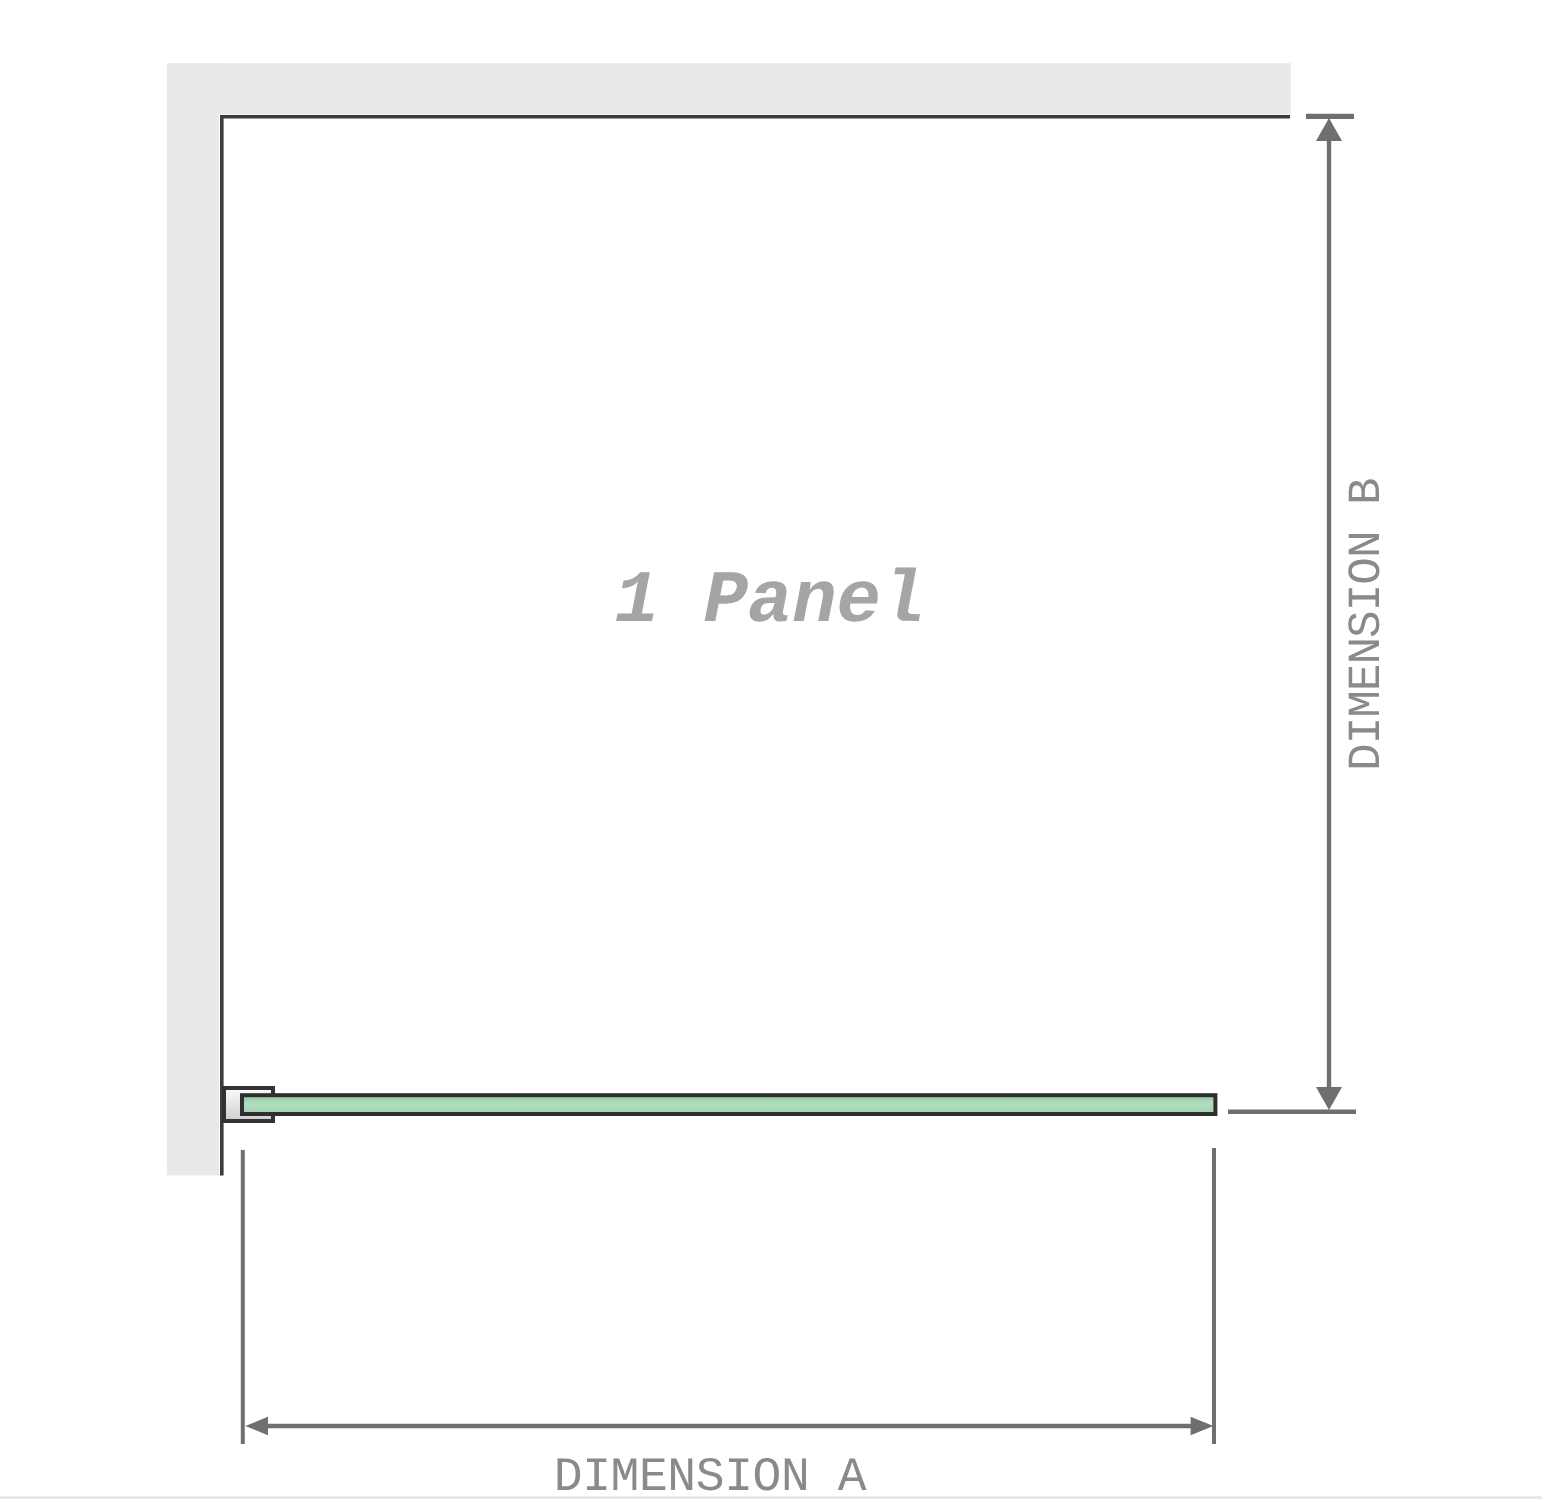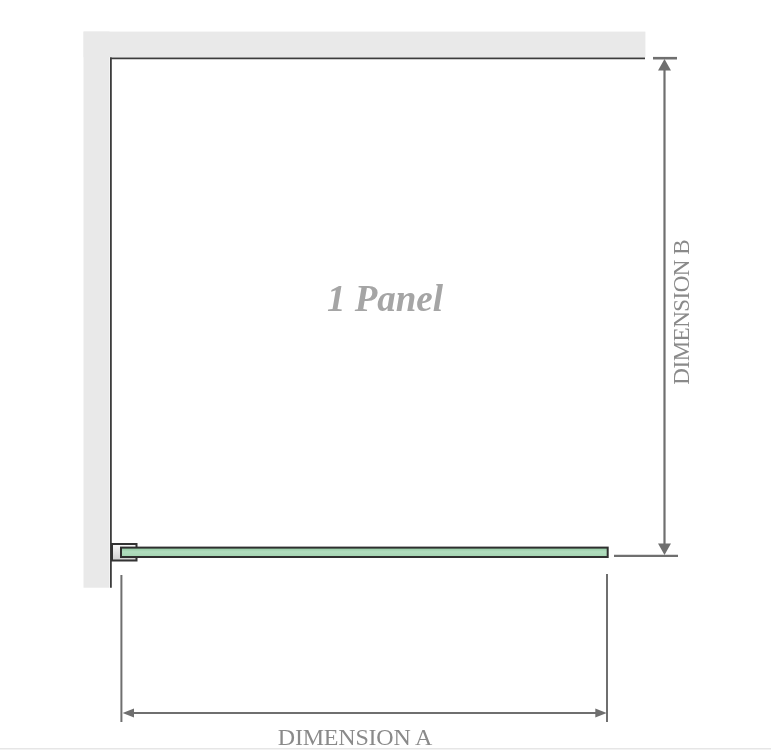--- a/index.html
+++ b/index.html
@@ -1,17 +1,17 @@
 <!DOCTYPE html>
 <html><head>
 <meta charset="utf-8">
 <style>
   html,body{margin:0;padding:0;background:#ffffff;}
   .wrap{width:771px;height:755px;position:relative;overflow:hidden;
-        font-family:Liberation Serif, serif;}
+        font-family:Liberation Mono, monospace;}
 </style>
 </head>
 <body>
 <div class="wrap">
 <svg width="771" height="755" viewBox="0 0 771 755" xmlns="http://www.w3.org/2000/svg">
   <defs>
     <linearGradient id="glassGrad" x1="0" y1="0" x2="0" y2="1">
       <stop offset="0" stop-color="#8cc89d"></stop>
       <stop offset="0.45" stop-color="#b2ddbf"></stop>
       <stop offset="1" stop-color="#a2d5b0"></stop>

